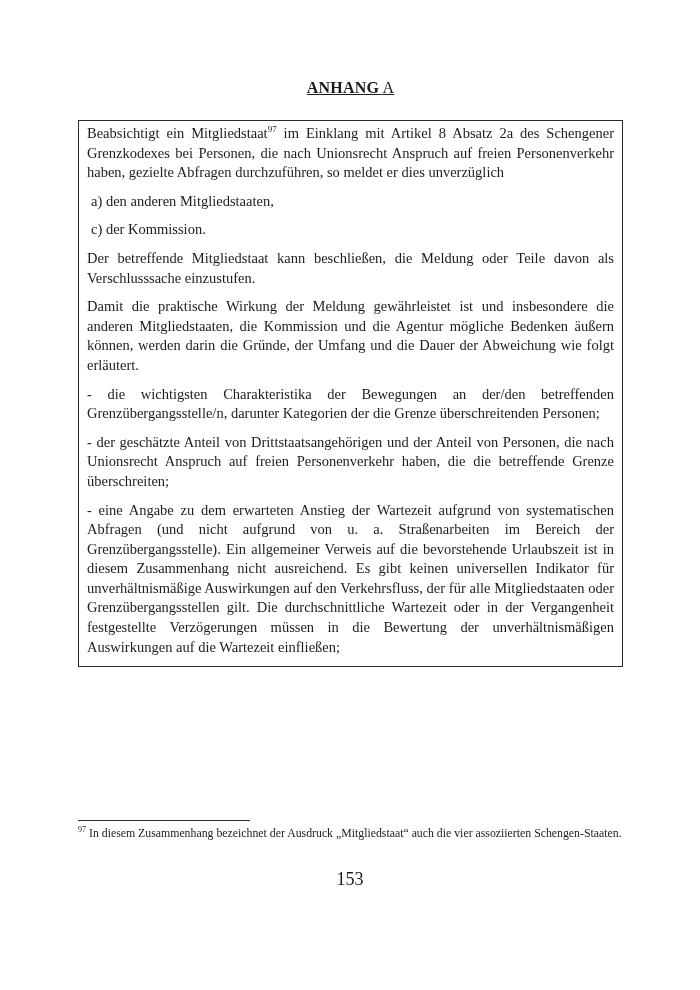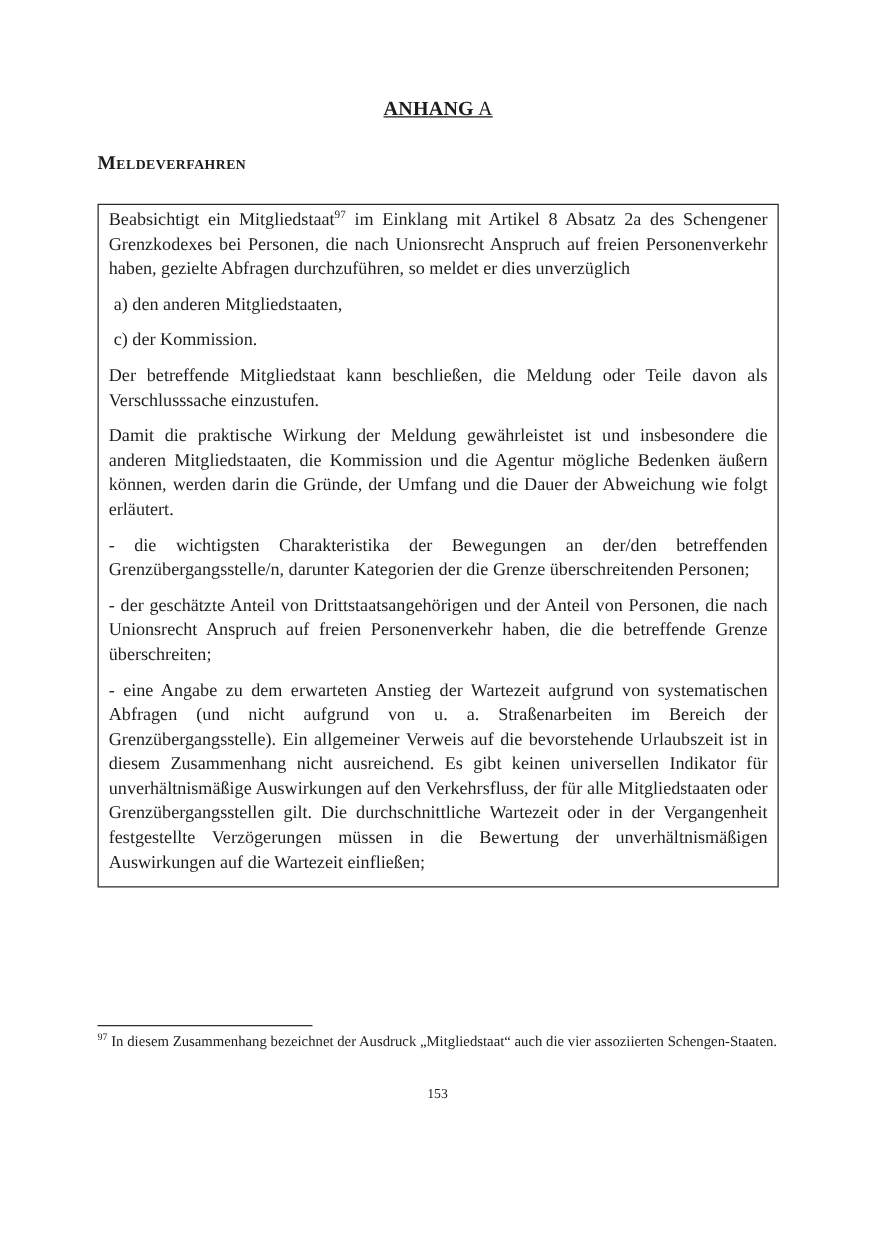--- a/index.html
+++ b/index.html
@@ -78,31 +78,30 @@
     font-size: 0.68em;
     vertical-align: super;
     line-height: 0;
   }
   .page-number {
     position: absolute;
     left: 0;
     right: 0;
     top: 869px;
     text-align: center;
-    font-size: 11px;
+    font-size: 18px;
   }
 </style>
 </head>
 <body>
 
 <div class="page">
 
   <div class="doc-title"><span class="t-main">ANHANG</span> <span class="t-suffix">A</span></div>
 
-  <div class="section-heading">Meldeverfahren</div>
 
   <div class="notify-box">
 
     <p class="first"><span>Beabsichtigt ein Mitgliedstaat</span><sup class="fn-ref">97</sup><span> im Einklang mit Artikel 8 Absatz 2a des Schengener Grenzkodexes bei Personen, die nach Unionsrecht Anspruch auf freien Personenverkehr haben, gezielte Abfragen durchzuführen, so meldet er dies unverzüglich</span></p>
 
     <p class="alpha-item">a) den anderen Mitgliedstaaten,</p>
     <p class="alpha-item">c) der Kommission.</p>
 
     <p>Der betreffende Mitgliedstaat kann beschließen, die Meldung oder Teile davon als Verschlusssache einzustufen.</p>
     <p>Damit die praktische Wirkung der Meldung gewährleistet ist und insbesondere die anderen Mitgliedstaaten, die Kommission und die Agentur mögliche Bedenken äußern können, werden darin die Gründe, der Umfang und die Dauer der Abweichung wie folgt erläutert.</p>

